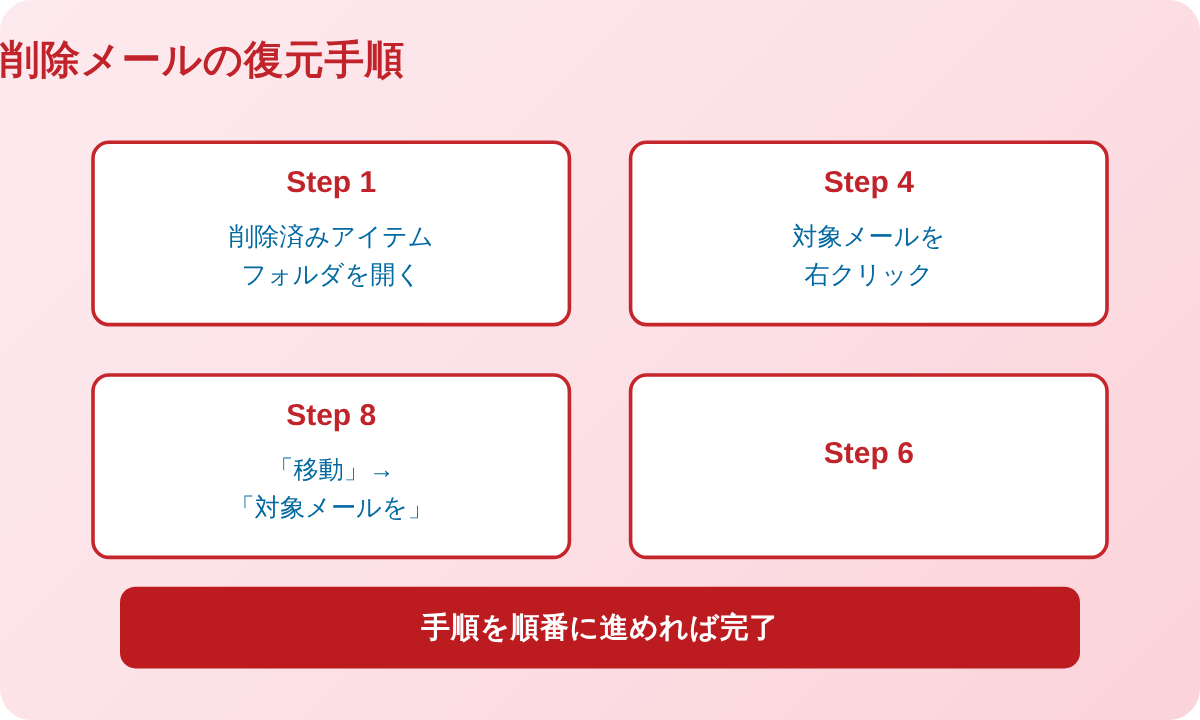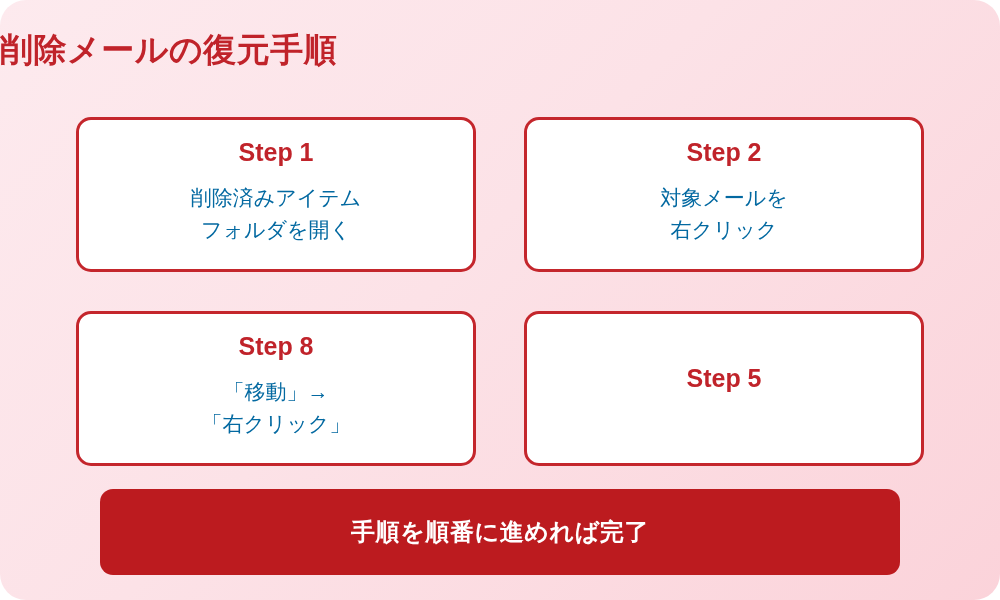--- a/index.html
+++ b/index.html
@@ -69,21 +69,21 @@
     color: #0369a1;
     line-height: 1.52;
     text-align: center;
     white-space: pre-line;
   }
   .banner {
     position: absolute;
     left: 100px;
     top: 489px;
     width: 800px;
-    height: 86px;
+    height: 68px;
     border-radius: 13px;
     background: #bc1b1f;
     display: flex;
     align-items: center;
     justify-content: center;
   }
   .banner-text {
     color: #ffffff;
     font-size: 24px;
     font-weight: bold;
@@ -100,33 +100,33 @@
 
   <div class="cards">
 
     <div class="card">
       <div class="card-step">Step 1</div>
       <div class="card-body">削除済みアイテム
 フォルダを開く</div>
     </div>
 
     <div class="card">
-      <div class="card-step">Step 2</div>
+      <div class="card-step">Step 4</div>
       <div class="card-body">対象メールを
 右クリック</div>
     </div>
 
     <div class="card">
       <div class="card-step">Step 8</div>
       <div class="card-body">「移動」→
-「右クリック」</div>
+「対象メールを」</div>
     </div>
 
     <div class="card">
-      <div class="card-step">Step 5</div>
+      <div class="card-step">Step 6</div>
     </div>
 
   </div>
 
   <div class="banner">
     <span class="banner-text">手順を順番に進めれば完了</span>
   </div>
 
 </div>
 

